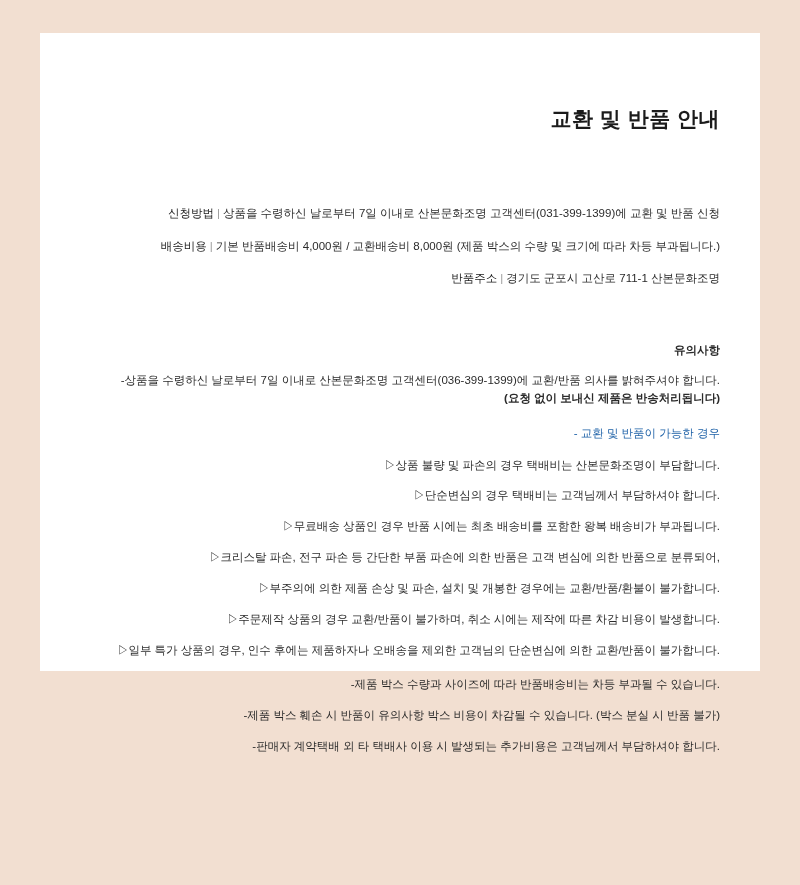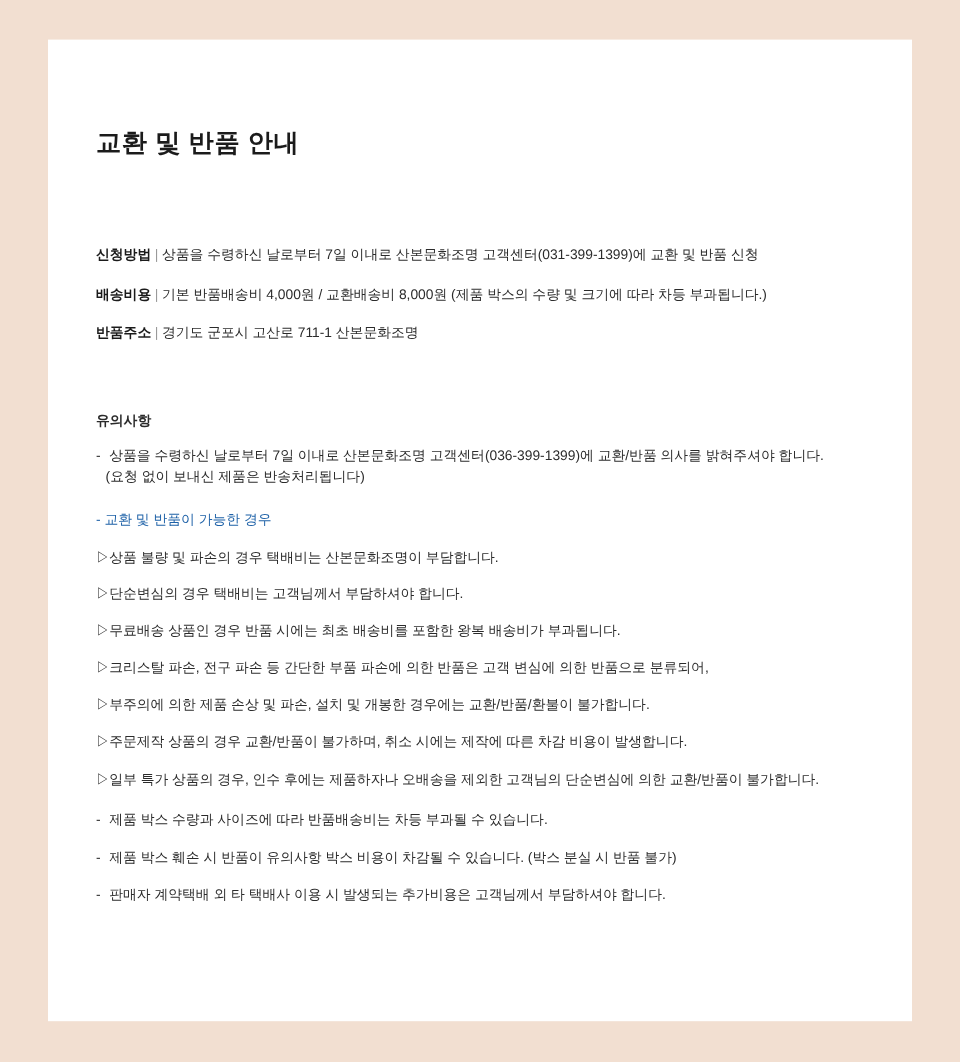--- a/index.html
+++ b/index.html
@@ -13,23 +13,24 @@
     background: #f2dfd1;
     font-family: "Liberation Sans", sans-serif;
     color: #333333;
     overflow: hidden;
   }
   .page {
     position: absolute;
     left: 40px;
     top: 33px;
     width: 720px;
-    height: 818px;
+    height: 638px;
     background: #ffffff;
     box-sizing: border-box;
+    text-align: right;
   }
   .inner {
     padding: 0 40px;
   }
   h1.doc-title {
     margin: 0;
     padding: 72px 0 0 0;
     font-size: 21px;
     font-weight: bold;
     letter-spacing: 0.5px;
@@ -38,21 +39,21 @@
   .summary {
     margin-top: 72px;
   }
   .summary-row {
     font-size: 11.5px;
     line-height: 1.45;
     margin-bottom: 16px;
     color: #2b2b2b;
   }
   .summary-row .lbl {
-    font-weight: bold;
+    font-weight: normal;
     color: #1b1b1b;
   }
   .summary-row .sep {
     color: #9a9a9a;
     padding: 0 3px;
   }
   .notice-head {
     margin-top: 56px;
     font-size: 11.5px;
     color: #2b2b2b;
@@ -61,20 +62,21 @@
   }
   .line {
     font-size: 11.5px;
     line-height: 1.55;
     color: #2b2b2b;
     margin-bottom: 13px;
   }
   .line .sub {
     display: block;
     padding-left: 8px;
+    font-weight: bold;
   }
   .heading-blue {
     font-size: 11.5px;
     font-weight: normal;
     color: #1f62a8;
     margin-top: 18px;
     margin-bottom: 16px;
   }
   .heading-red {
     font-size: 11.5px;

